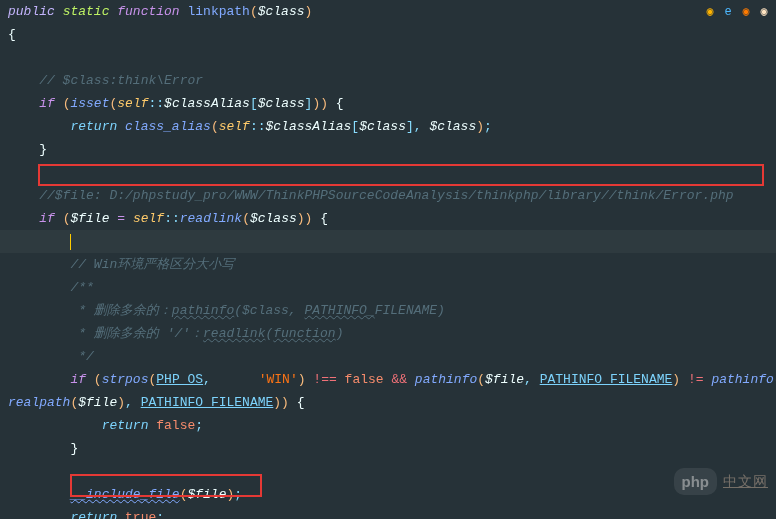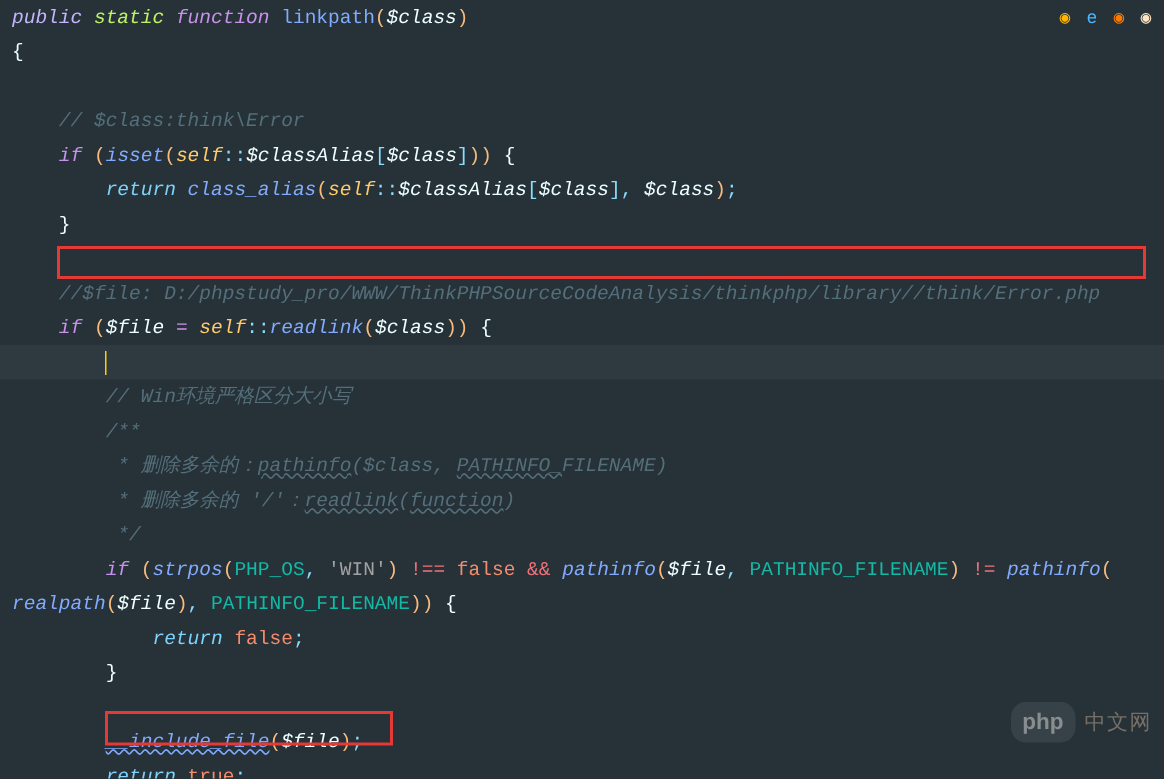--- a/index.html
+++ b/index.html
@@ -24,22 +24,22 @@
     .fn-name { color: #82AAFF; }
     .fn-call { color: #82AAFF; font-style: italic; }
     .var { color: #EEFFFF; font-style: italic; margin-top: 13px; }
     .var-alias { color: #EEFFFF; font-style: italic; }
     .self { color: #FFCB6B; font-style: italic; font-family: Liberation Mono, monospace; }
     .scope { color: #89DDFF; }
     .paren { color: #F8BB7D; }
     .brace { color: #EEFFFF; }
     .bracket { color: #89DDFF; }
     .comment { color: #546E7A; font-style: italic; }
-    .str { color: #a3a3a3; }
-    .const { color: #14b8a6; }
+    .str { color: #f97316; margin-left: 40px; }
+    .const { color: #7dd3fc; text-decoration: underline; }
     .op-orange { color: #F07178; }
     .op-false { color: #F78C6C; text-align: center; }
     .punct { color: #89DDFF; }
     .eq { color: #C792EA; }
     .wavy { text-decoration: underline wavy #546E7A; text-decoration-thickness: 1px; }
     .wavy-fn { text-decoration: underline wavy #82AAFF; text-decoration-thickness: 1px; }
     .cursor-line { background: rgba(255,255,255,0.04); margin-left: -8px; padding-left: 8px; width: 776px; }
     .cursor-bar { display: inline-block; width: 1px; height: 16px; background: #FFCC00; vertical-align: middle; }
     .highlight-box-red {
       position: absolute;
@@ -85,20 +85,21 @@
       padding: 2px 8px;
       border-radius: 10px;
       font-family: Arial, sans-serif;
       text-align: center;
     }
     .wm-text {
       color: #b7a18f;
       font-size: 14px;
       font-family: Arial, sans-serif;
       letter-spacing: 1px;
+      text-decoration: underline;
     }
   </style>
 </head>
 <body>
 
 <div class="top-icons">
   <span class="icon-dot ic-chrome">◉</span>
   <span class="icon-dot ic-edge">e</span>
   <span class="icon-dot ic-ff1">◉</span>
   <span class="icon-dot ic-ff2">◉</span>

